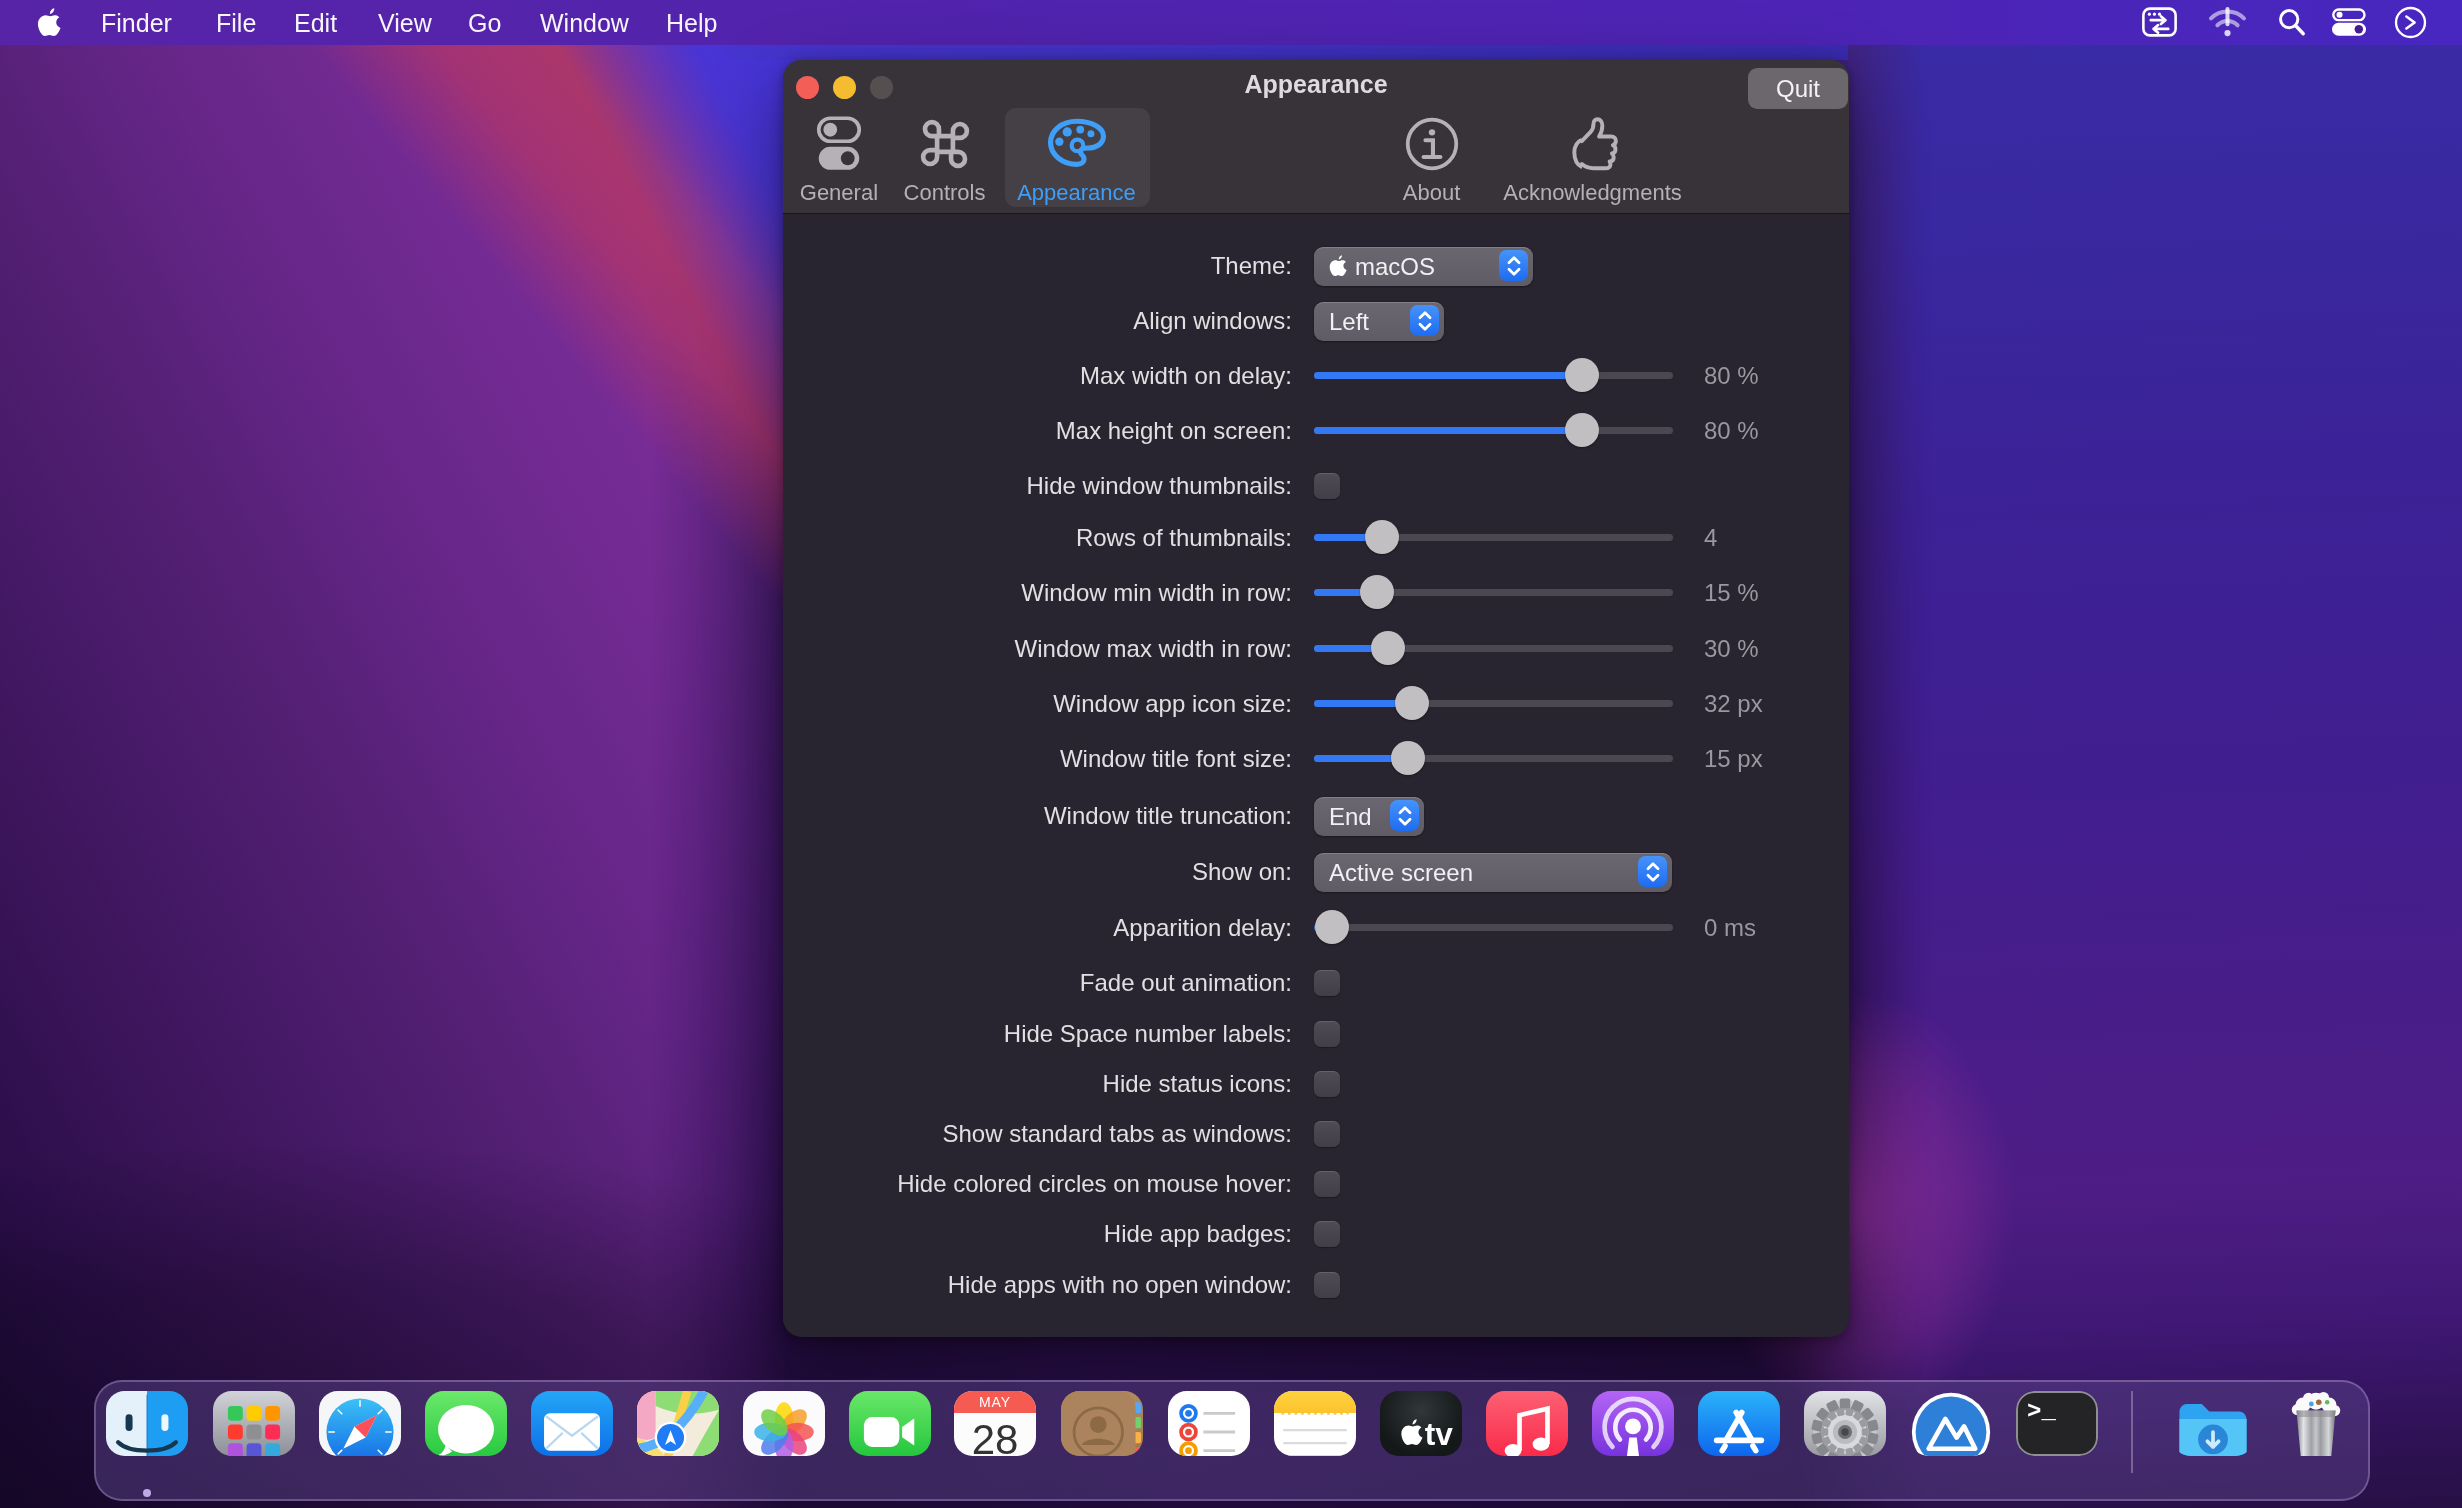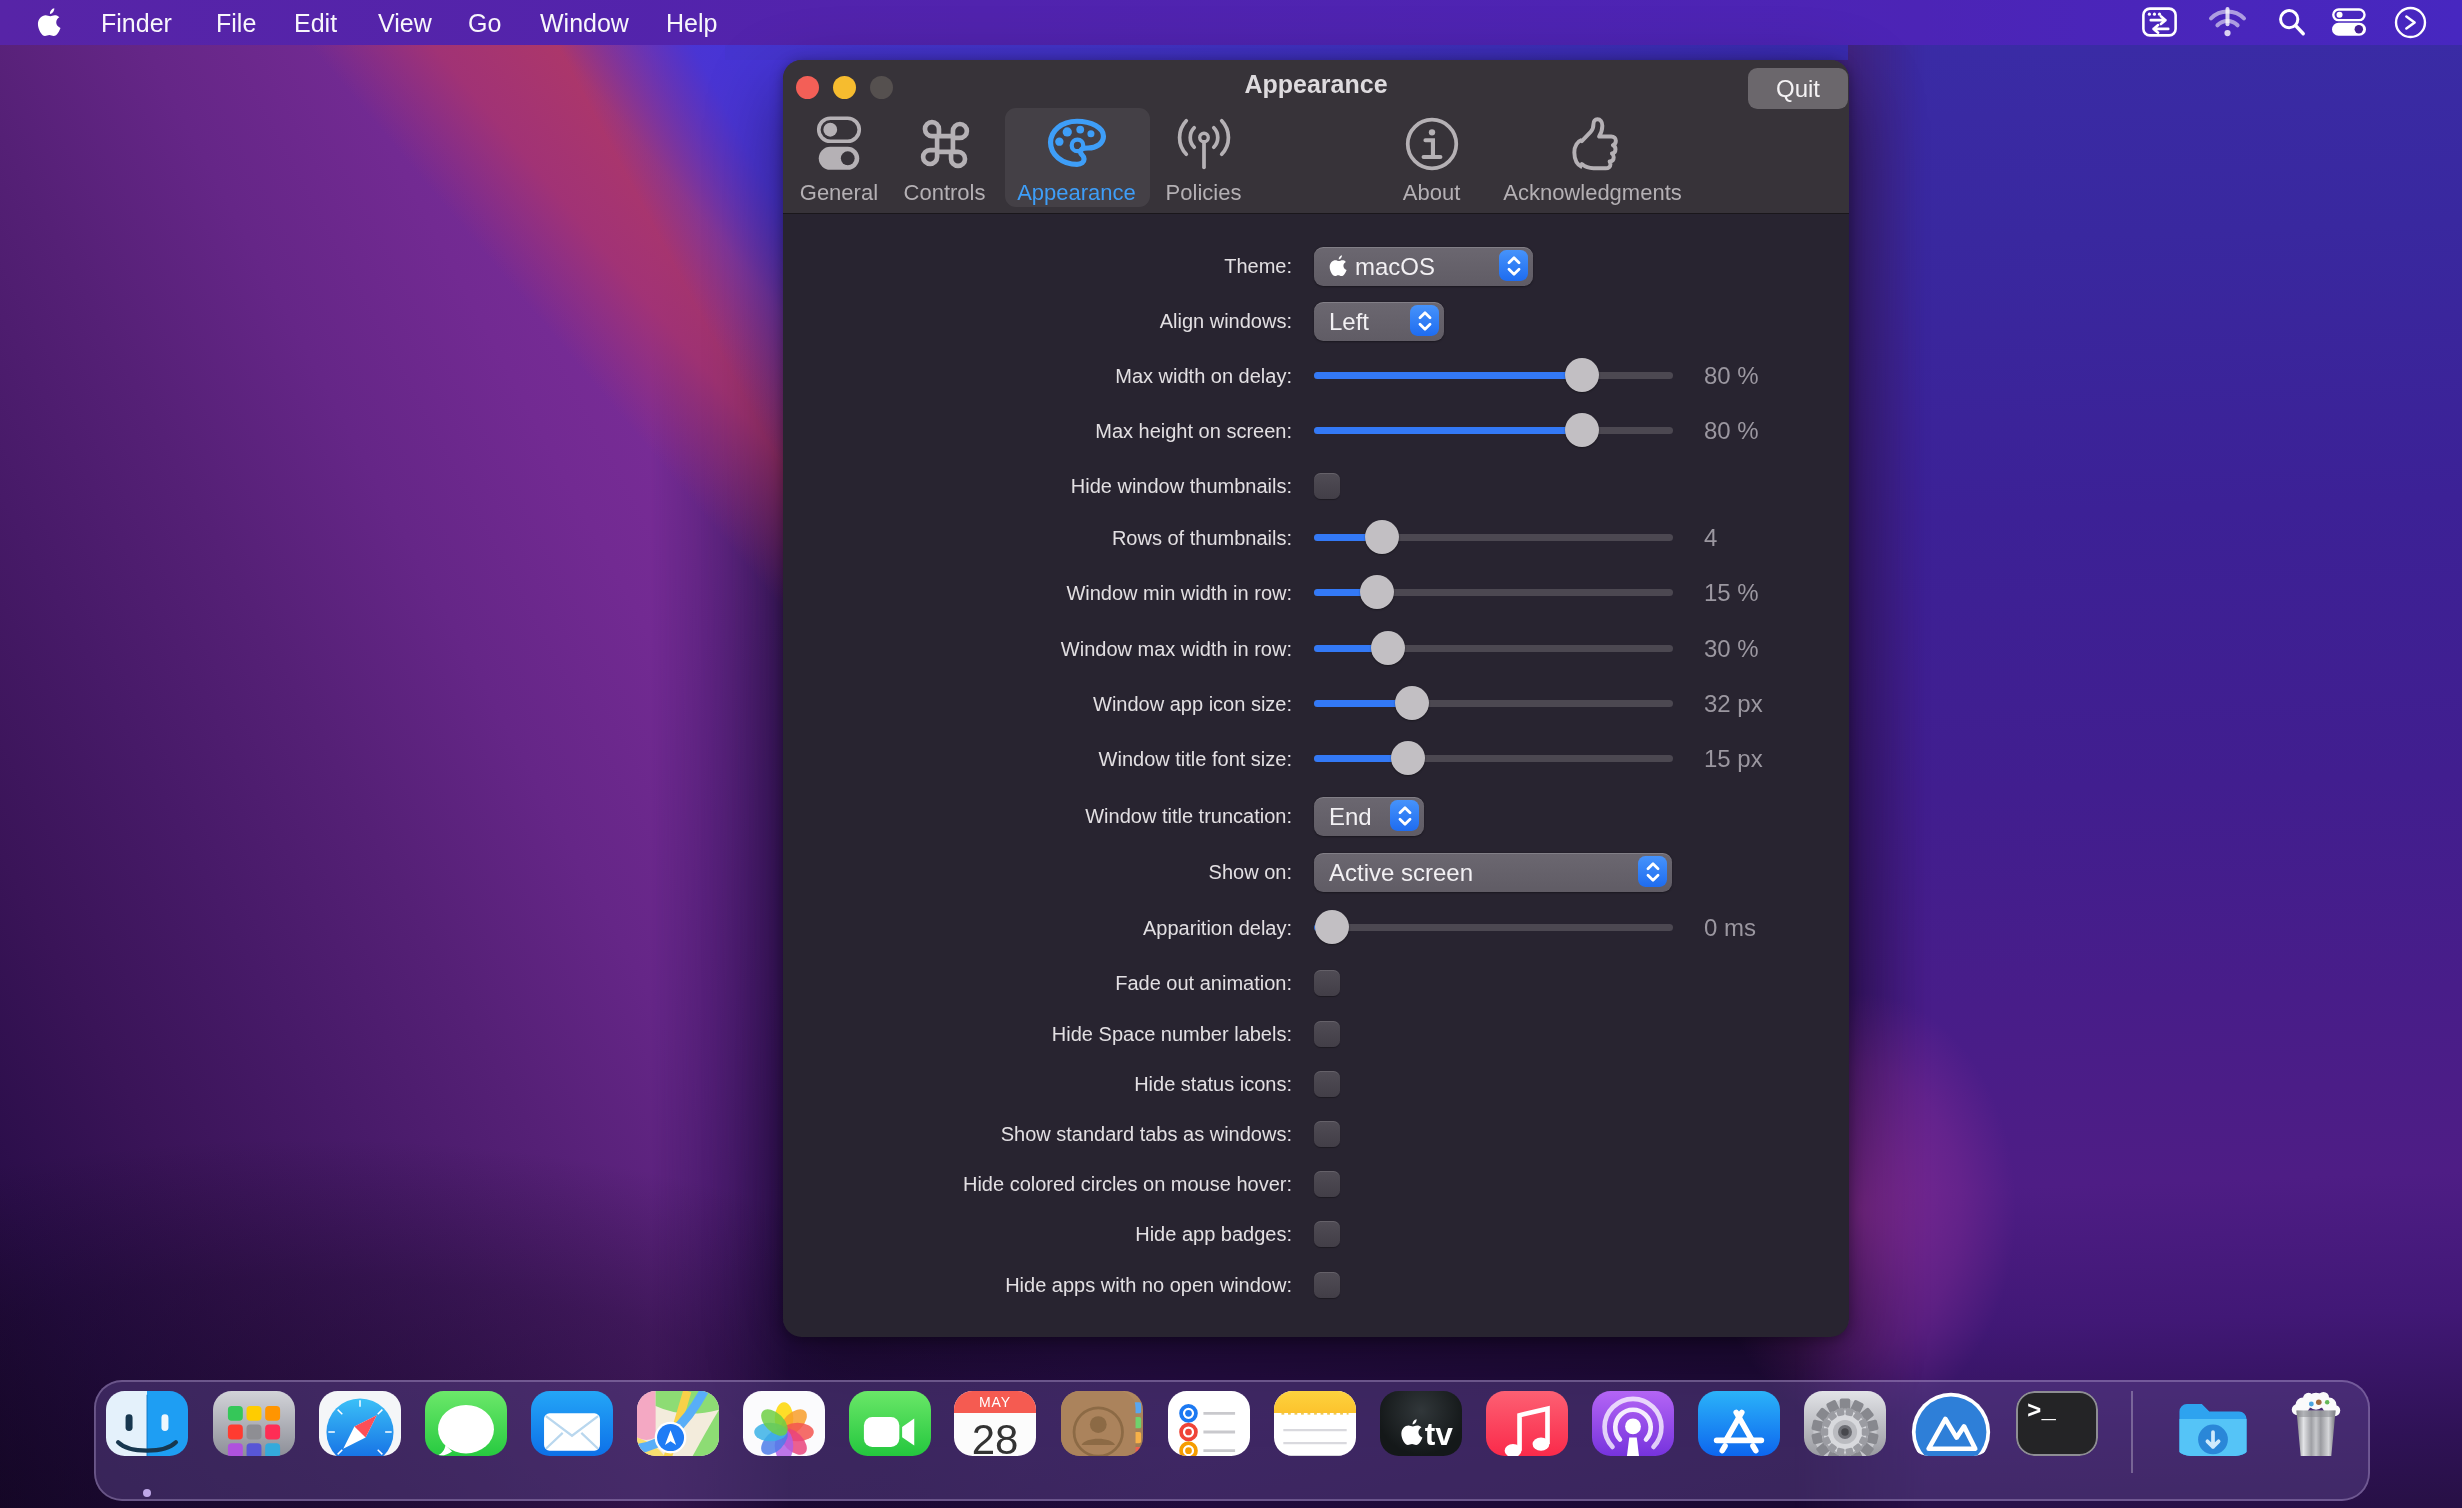--- a/index.html
+++ b/index.html
@@ -31,21 +31,21 @@
 #tl-g{left:87px;background:#55504f;}
 #wtitle{position:absolute;top:10.2px;left:0;width:100%;text-align:center;font-size:25px;font-weight:bold;color:#dedbde;}
 #quit{position:absolute;left:965px;top:8.4px;width:100px;height:41px;border-radius:9.3px;background:#6b676c;color:#f4f2f4;font-size:24px;text-align:center;line-height:42px;}
 .tab{position:absolute;top:48px;width:149px;height:102px;}
 .tab .ic{position:absolute;left:0;top:0;width:100%;height:71px;display:flex;align-items:center;justify-content:center;}
 .tab .lb{position:absolute;left:50%;top:72px;transform:translateX(-50%);white-space:nowrap;font-size:22px;color:#b4b0b4;}
 .tab.sel .lb{color:#3e9ef8;}
 #tabhl{position:absolute;left:222px;top:48px;width:145px;height:99px;border-radius:11px;background:rgba(255,255,255,.065);}
 
 .row{position:absolute;left:0;width:100%;height:0;}
-.row .lab{position:absolute;right:557px;top:0;transform:translateY(-50%);white-space:nowrap;font-size:20px;color:#e2dfe2;}
+.row .lab{position:absolute;right:557px;top:0;transform:translateY(-50%);white-space:nowrap;font-size:24px;color:#e2dfe2;}
 .row .val{position:absolute;left:921px;top:0;transform:translateY(-50%);white-space:nowrap;font-size:24px;color:#9b97a0;}
 
 .pop{position:absolute;left:531px;top:-19.5px;height:39px;border-radius:9.3px;
  background:linear-gradient(#6b6770,#605c65);box-shadow:inset 0 0.9px 0 rgba(255,255,255,.16),0 0.9px 1.9px rgba(0,0,0,.35);}
 .pop .ptx{position:absolute;left:15px;top:0;height:39px;line-height:40px;font-size:24px;color:#f2f0f3;}
 .pop .step{position:absolute;right:4.6px;top:3.7px;width:29px;height:31px;border-radius:7.4px;background:linear-gradient(#4693fb,#1e6cf0);}
 .pop .step svg{position:absolute;left:50%;top:50%;transform:translate(-50%,-50%);}
 
 .sl{position:absolute;left:531px;top:-3.7px;width:359px;height:6.5px;border-radius:3.7px;background:#4c4851;}
 .sl .fill{position:absolute;left:0;top:0;height:6.5px;border-radius:3.7px;background:#3379f6;}
@@ -150,31 +150,20 @@
           <svg width="60" height="52" viewBox="0 0 64 56">
             <path fill="none" stroke="#3e9ef8" stroke-width="5.6" d="M32 3.5 C15.5 3.5 3.5 13.5 3.5 26.5 c0 13 12.5 23.5 28.5 23.5 4.8 0 7.6-2.6 7.6-5.8 0-2.1-1.1-3.6-2.7-5.2-1.6-1.7-1.5-4.3.7-5.7 1.5-1 3.7-1 6.4-1 8.8 0 16.5-4.8 16.5-12.6 C60.5 10.5 47.5 3.5 32 3.5z"></path>
             <circle cx="21.5" cy="15" r="5" fill="#3e9ef8"></circle>
             <circle cx="35.5" cy="12.5" r="4.2" fill="#3e9ef8"></circle>
             <circle cx="47" cy="17" r="3.8" fill="#3e9ef8"></circle>
             <circle cx="13" cy="25.5" r="4.5" fill="#3e9ef8"></circle>
             <circle cx="32.5" cy="29.5" r="6.2" fill="none" stroke="#3e9ef8" stroke-width="4.6"></circle>
           </svg>
         </span>
         <span class="lb">Appearance</span>
-      </div>
-    <div class="tab" style="left:346px;">
-        <span class="ic" id="ic-policies">
-          <svg width="58" height="54" viewBox="0 0 62 58">
-            <circle cx="31" cy="22" r="4.6" fill="none" stroke="#b5b1b5" stroke-width="3.6"></circle>
-            <path d="M31 27 v27" stroke="#b5b1b5" stroke-width="4" stroke-linecap="round"></path>
-            <path fill="none" stroke="#b5b1b5" stroke-width="4" stroke-linecap="round" d="M20.5 32.5 a15 15 0 0 1 0-21 M41.5 11.5 a15 15 0 0 1 0 21"></path>
-            <path fill="none" stroke="#b5b1b5" stroke-width="4" stroke-linecap="round" d="M12 40 a26 26 0 0 1 0-36 M50 4 a26 26 0 0 1 0 36"></path>
-          </svg>
-        </span>
-        <span class="lb">Policies</span>
       </div>
     <div class="tab" style="left:574px;">
         <span class="ic" id="ic-about">
           <svg width="56" height="56" viewBox="0 0 60 60">
             <circle cx="30" cy="30" r="26" fill="none" stroke="#b5b1b5" stroke-width="4"></circle>
             <circle cx="30" cy="17.5" r="3.4" fill="#b5b1b5"></circle>
             <path d="M23 26 h8 v18 m-10 0 h18" stroke="#b5b1b5" stroke-width="4.4" fill="none" stroke-linecap="round"></path>
           </svg>
         </span>
         <span class="lb">About</span>

